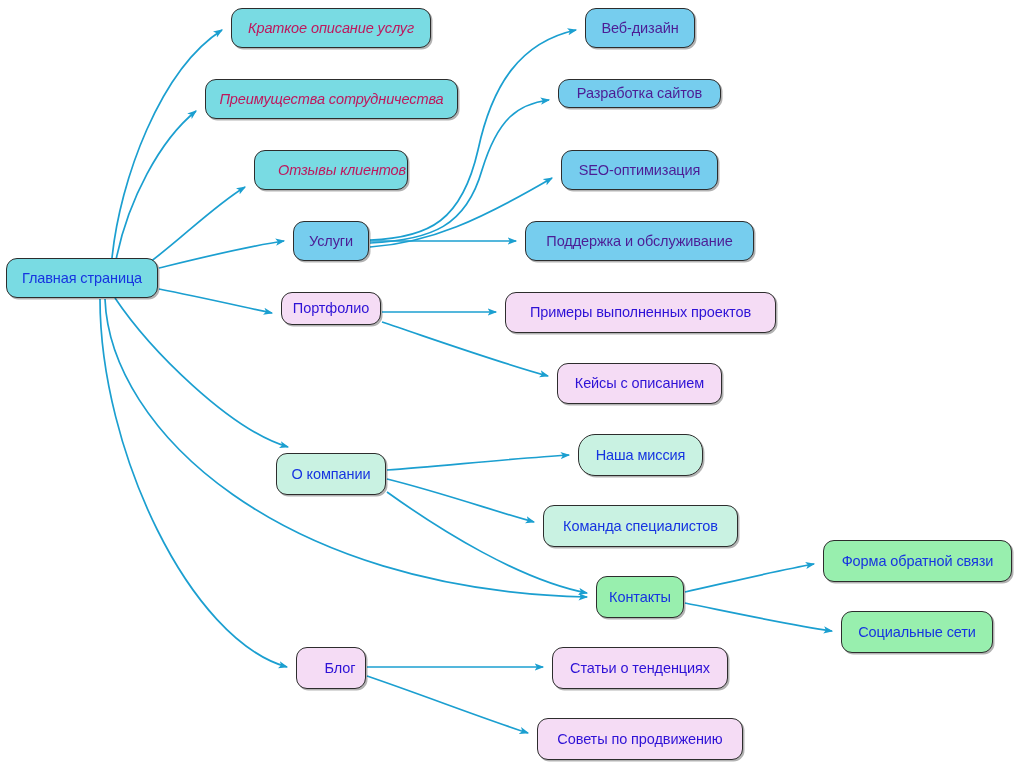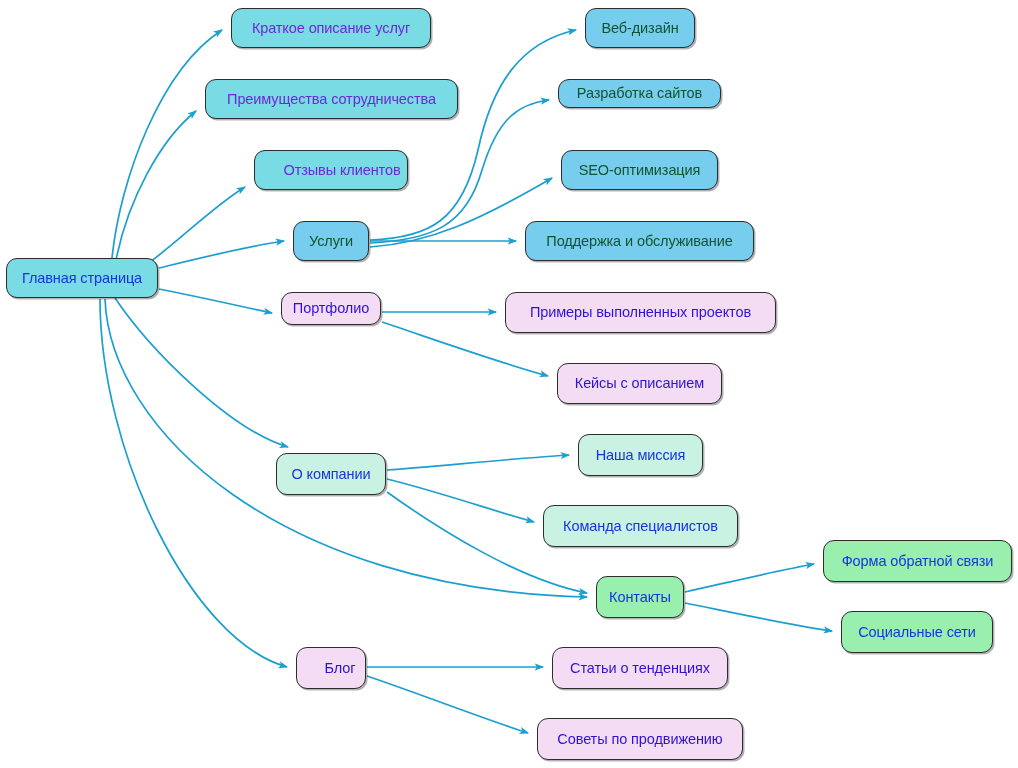--- a/index.html
+++ b/index.html
@@ -50,22 +50,22 @@
     white-space: nowrap;
     letter-spacing: -0.1px;
     box-shadow: 1.5px 1.5px 0 rgba(0,0,0,0.30);
   }
   .node .node-label {
     display: block;
     padding: 0 2px;
   }
   
   .n-root  { background: #79dbe3; border-color: #2d2d2d; color: #1634e0; }
-  .n-blue  { background: #76cdee; border-color: #2d2d2d; color: #14532d; }
-  .n-cyan  { background: #79dbe3; border-color: #2d2d2d; color: #6d28d9; }
+  .n-blue  { background: #76cdee; border-color: #2d2d2d; color: #4c1d95; }
+  .n-cyan  { background: #79dbe3; border-color: #2d2d2d; color: #be185d; font-style: italic; }
   .n-pink  { background: #f5dcf5; border-color: #2d2d2d; color: #2e12d6; }
   .n-mint  { background: #c9f2e2; border-color: #2d2d2d; color: #1634e0; }
   .n-green { background: #98efae; border-color: #2d2d2d; color: #1634e0; }
 </style>
 </head>
 <body>
 
 <div id="diagram-root">
 
   <svg id="edge-layer" viewBox="0 0 1018 768" width="1018" height="768" xmlns="http://www.w3.org/2000/svg">
@@ -132,21 +132,21 @@
       </div>
       <div class="node n-pink" style="left: 557px; top: 363px; width: 165px; height: 41px;">
         <span class="node-label">Кейсы с описанием</span>
       </div>
       <div class="node n-pink" style="left: 505px; top: 292px; width: 271px; height: 41px;">
         <span class="node-label">Примеры выполненных проектов</span>
       </div>
       <div class="node n-mint" style="left: 276px; top: 453px; width: 110px; height: 42px;">
         <span class="node-label">О компании</span>
       </div>
-      <div class="node n-mint" style="left: 578px; top: 434px; width: 125px; height: 42px;">
+      <div class="node n-mint" style="left: 578px; top: 434px; width: 125px; height: 42px; border-radius: 17px;">
         <span class="node-label">Наша миссия</span>
       </div>
       <div class="node n-mint" style="left: 543px; top: 505px; width: 195px; height: 42px;">
         <span class="node-label">Команда специалистов</span>
       </div>
       <div class="node n-green" style="left: 596px; top: 576px; width: 88px; height: 42px; text-align: right;">
         <span class="node-label">Контакты</span>
       </div>
       <div class="node n-green" style="left: 823px; top: 540px; width: 189px; height: 42px;">
         <span class="node-label">Форма обратной связи</span>

